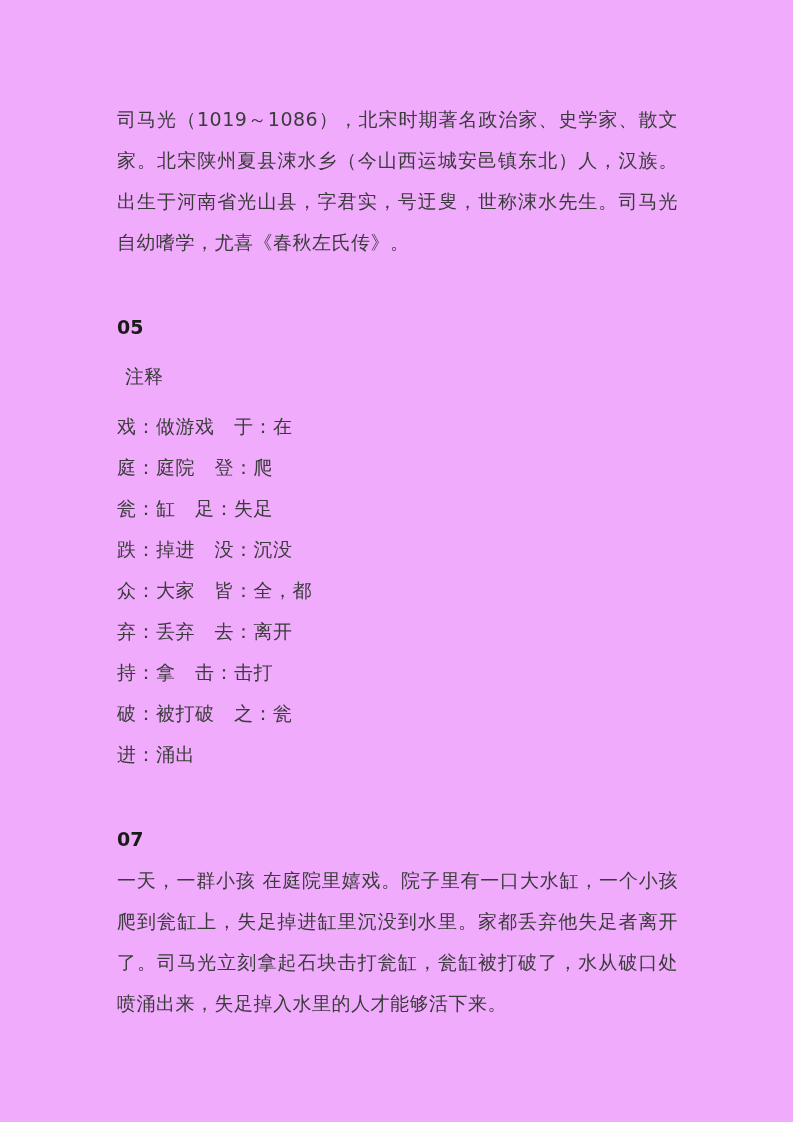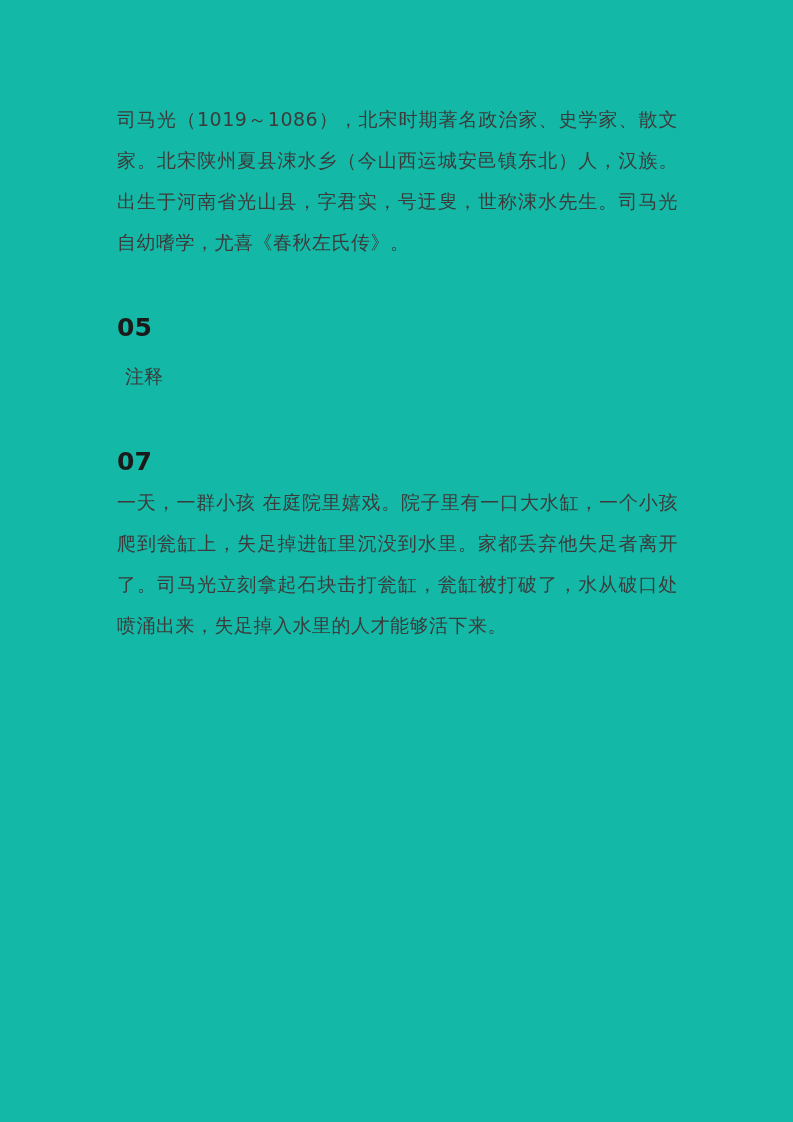--- a/index.html
+++ b/index.html
@@ -5,39 +5,39 @@
   html, body {
     margin: 0;
     padding: 0;
     background: #ffffff;
   }
   .page {
     position: relative;
     width: 793px;
     height: 1122px;
     margin: 0 auto;
-    background: #14b8a6;
+    background: #f0abfc;
     box-sizing: border-box;
     padding: 99px 115px 0 117px;
     font-family: "DejaVu Sans", sans-serif;
     color: #3b3b3b;
     font-size: 19px;
     line-height: 41px;
     overflow: hidden;
   }
   .para {
     margin: 0;
     text-align: justify;
     letter-spacing: 0.5px;
   }
   .section-number {
     margin-top: 44px;
     font-weight: 700;
     color: #1a1a1a;
-    font-size: 25px;
+    font-size: 19px;
     line-height: 41px;
   }
   .section-title {
     margin: 8px;
     line-height: 41px;
   }
   .annotation-list {
     margin-top: 9px;
   }
   .annotation-item {
@@ -49,19 +49,30 @@
 <body>
 
 <div class="page">
 
   <p class="para">司马光（1019～1086），北宋时期著名政治家、史学家、散文家。北宋陕州夏县涑水乡（今山西运城安邑镇东北）人，汉族。出生于河南省光山县，字君实，号迂叟，世称涑水先生。司马光自幼嗜学，尤喜《春秋左氏传》。</p>
 
   <div class="section-number">05</div>
 
   <div class="section-title">注释</div>
 
+  <div class="annotation-list">
+    <div class="annotation-item">戏：做游戏　于：在</div>
+    <div class="annotation-item">庭：庭院　登：爬</div>
+    <div class="annotation-item">瓮：缸　足：失足</div>
+    <div class="annotation-item">跌：掉进　没：沉没</div>
+    <div class="annotation-item">众：大家　皆：全，都</div>
+    <div class="annotation-item">弃：丢弃　去：离开</div>
+    <div class="annotation-item">持：拿　击：击打</div>
+    <div class="annotation-item">破：被打破　之：瓮</div>
+    <div class="annotation-item">进：涌出</div>
+  </div>
 
   <div class="section-number">07</div>
 
 
   <p class="para">一天，一群小孩 在庭院里嬉戏。院子里有一口大水缸，一个小孩爬到瓮缸上，失足掉进缸里沉没到水里。家都丢弃他失足者离开了。司马光立刻拿起石块击打瓮缸，瓮缸被打破了，水从破口处喷涌出来，失足掉入水里的人才能够活下来。</p>
 
 </div>
 
 </body></html>

